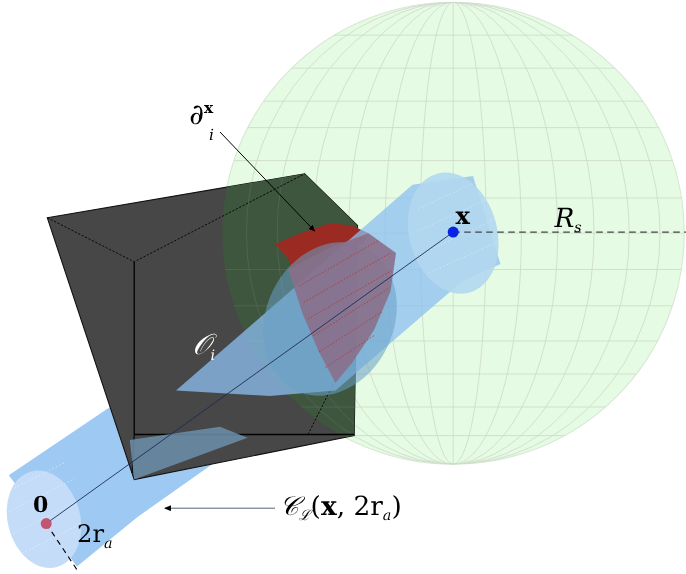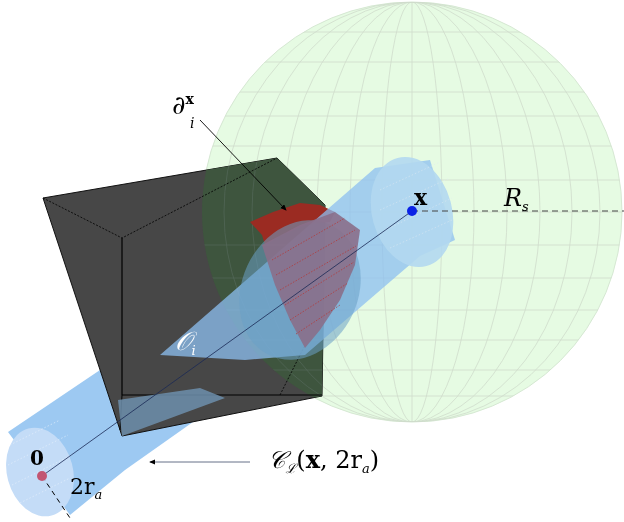--- a/index.html
+++ b/index.html
@@ -136,31 +136,31 @@
   <line x1="250" y1="462" x2="150" y2="462" stroke="#55607a" stroke-width="0.9" marker-end="url(#arrow)"></line>
 </svg>
 
 <div class="lbl" style="left:172px; top:92px; font-size:26px;">
   <span>∂</span><span class="sup">x</span>
 </div>
 <div class="lbl" style="left:190px; top:116px; font-size:14px;">
   <span>i</span>
 </div>
 
-<div class="lbl" style="left:175px; top:328px; font-size:26px; color:#ffffff;">
+<div class="lbl" style="left:175px; top:301px; font-size:26px; color:#ffffff;">
   <span>𝒪</span><span class="sub" style="color:#fff;">i</span>
 </div>
 
 <div class="lbl bold" style="left:414px; top:186px; font-size:22px;">x</div>
 
 <div class="lbl" style="left:504px; top:186px; font-size:24px;">
   <span>R</span><span class="sub">s</span>
 </div>
 
 <div class="lbl bold" style="left:30px; top:448px; font-size:20px;">0</div>
 
 <div class="lbl" style="left:70px; top:476px; font-size:22px; font-style:normal;">
   <span>2r</span><span class="sub">a</span>
 </div>
 
-<div class="lbl" style="left:268px; top:448px; font-size:24px;">
+<div class="lbl" style="left:254px; top:448px; font-size:24px;">
   <span>𝒞</span><span class="sub">ℒ</span><span style="font-style:normal">(</span><span class="bold">x</span><span style="font-style:normal">, 2r</span><span class="sub">a</span><span style="font-style:normal">)</span>
 </div>
 
 </body></html>

